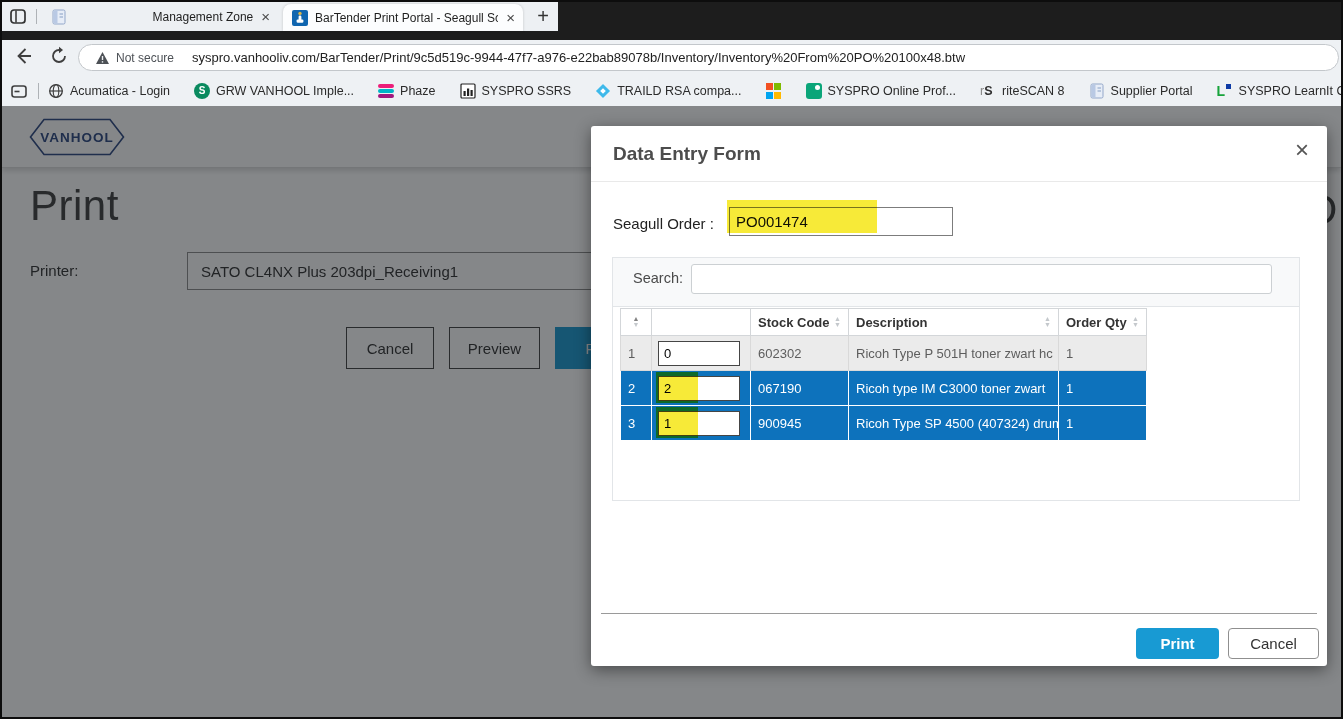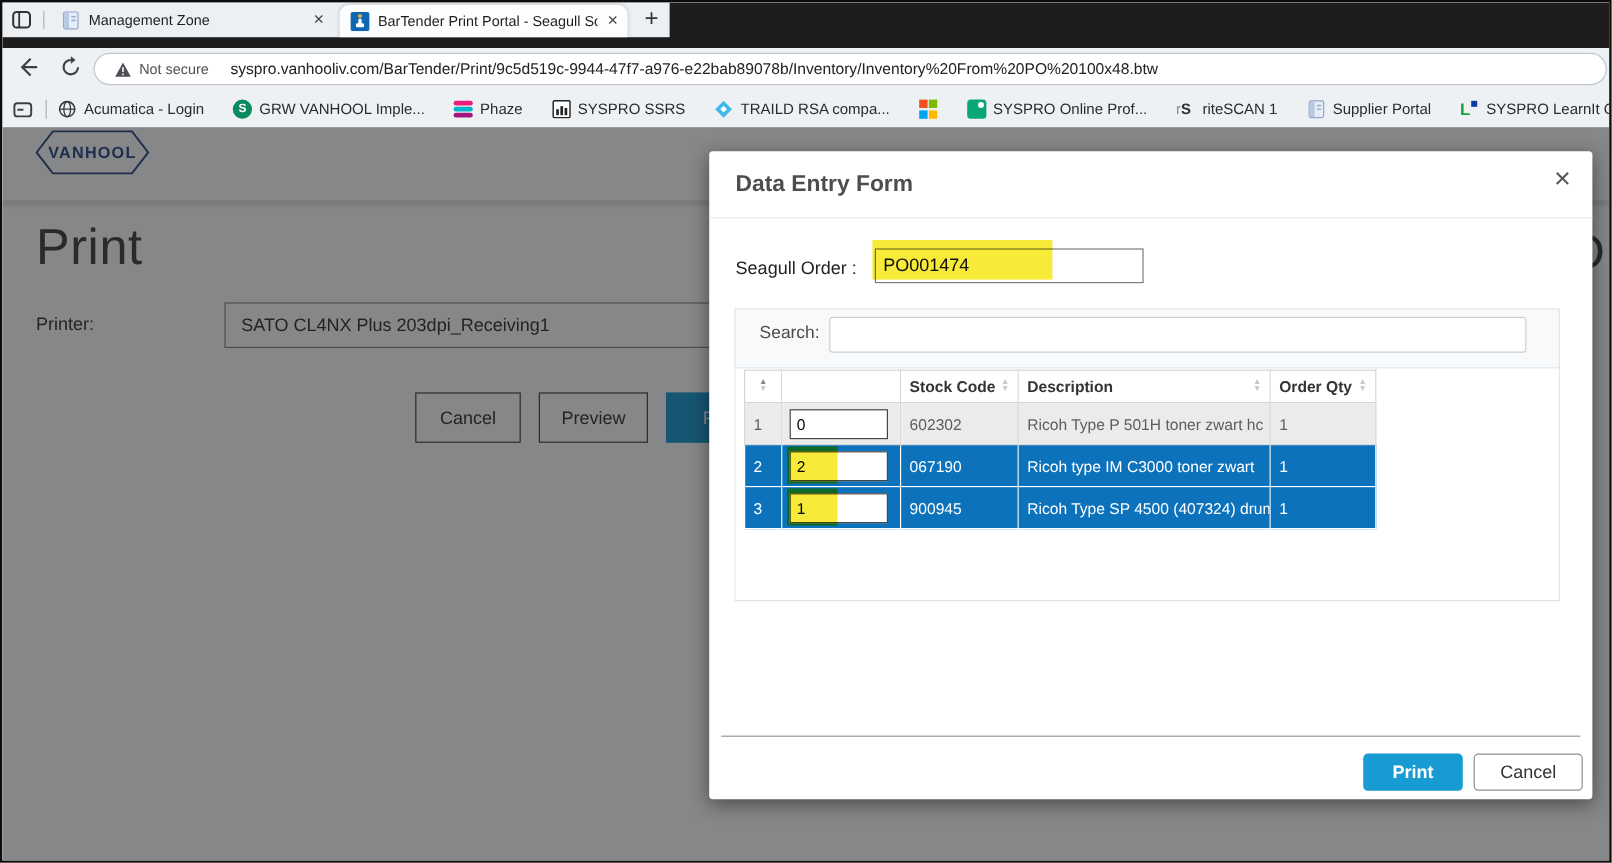--- a/index.html
+++ b/index.html
@@ -8,21 +8,21 @@
   #frame {
     position:relative; width:1343px; height:719px; margin:0 auto;
     border:2px solid #0d0d0d; background:#fff; overflow:hidden;
   }
   
   .titlebar { position:absolute; left:0; top:0; right:0; height:38px; background:#1d1d1d; }
   .tabzone  { position:absolute; left:0; top:0; width:556px; height:29px; background:#edf0f3; }
   .tab-actions { position:absolute; left:7px; top:5px; width:19px; height:19px; cursor:pointer; }
   .vsep { position:absolute; width:1px; background:#aeb2b6; }
   .tab { position:absolute; top:0; height:29px; display:flex; align-items:center; }
-  .tab-inactive { left:40px; width:236px; }
+  .tab-inactive { left:40px; width:236px;text-align:right; }
   .tab-active { left:281px; top:2px; height:27px; width:240px; background:#fcfdfe; border-radius:8px 8px 0 0; box-shadow:0 0 3px rgba(0,0,0,.18); }
   .tab .fav { margin:0 7px 0 9px; flex:0 0 16px; }
   .tab .t-title { font-size:12px; color:#1f1f1f; white-space:nowrap; overflow:hidden; flex:1 1 auto; }
   .tab .t-close { flex:0 0 auto; margin:0 8px; font-size:15px; line-height:15px; color:#4a4a4a; cursor:pointer; }
   .newtab { position:absolute; left:528px; top:2px; width:26px; height:26px; font-size:20px; color:#333; text-align:center; line-height:25px; cursor:pointer; }
   .toolbar { position:absolute; left:0; top:38px; right:0; height:36px; background:#eef1f4; }
   .nav-btn { position:absolute; top:5px; width:26px; height:26px; text-align:center; cursor:pointer; }
   .omnibox {
     position:absolute; left:76px; top:4px; width:1261px; height:27px;
     background:#fff; border:1px solid #c3c7cb; border-radius:14px;
@@ -45,21 +45,21 @@
   .rsicon .r { color:#8a8a8a; } .rsicon .s { color:#2f2f2f; font-weight:bold; }
   .learn { font-weight:800; font-size:14px; line-height:16px; color:#17a33b; position:relative; }
   .learn i { position:absolute; left:9px; top:1px; width:5px; height:5px; background:#0d3aa5; }
   .diam { position:absolute; left:3px; top:3px; width:10px; height:10px; border:3px solid #3fb9ea; transform:rotate(45deg); background:#fff; }
   .gsq { width:16px; height:16px; border-radius:8px; background:#0a8a5f; color:#fff; font-size:10px; font-weight:bold; text-align:center; line-height:16px; }
   .tealsq { width:16px; height:16px; border-radius:3px; background:#0aa579; position:relative; }
   .tealsq i { position:absolute; right:2px; top:2px; width:5px; height:5px; border-radius:50%; background:#fff; }
   
   .page { position:absolute; left:0; top:104px; right:0; bottom:0; background:#ffffff; overflow:hidden; }
   .page-header { position:absolute; left:0; top:0; right:0; height:62px; background:#fff; border-bottom:1px solid #dcdcdc; box-shadow:0 3px 5px rgba(0,0,0,.14); }
-  .logo { position:absolute; left:27px; top:2px; width:96px; height:48px; }
+  .logo { position:absolute; left:27px; top:12px; width:96px; height:48px; }
   .logo svg { display:block; }
   .h-print { position:absolute; left:28px; top:76px; font-size:42px; font-weight:300; color:#3d3d3d; letter-spacing:.5px; }
   .h-partial { position:absolute; left:1305px; top:80px; font-size:42px; font-weight:300; color:#3d3d3d; }
   .printer-label { position:absolute; left:28px; top:156px; font-size:15px; color:#2f2f2f; }
   .printer-select {
     position:absolute; left:185px; top:146px; width:470px; height:38px;
     background:#fff; border:1px solid #8b8b8b; font-size:15px; color:#2f2f2f;
     display:flex; align-items:center; padding-left:13px; cursor:pointer;
   }
   .pg-btn {
@@ -254,21 +254,21 @@
 
       <div class="bm">
         <span class="tealsq">
             <i></i>
           </span>
         <span>SYSPRO Online Prof...</span>
       </div>
 
       <div class="bm">
         <span class="ic16 rsicon"><span class="r">r</span><span class="s">S</span></span>
-        <span>riteSCAN 1</span>
+        <span>riteSCAN 8</span>
       </div>
 
       <div class="bm">
         <svg class="ic16" width="16" height="16" viewBox="0 0 16 16">
           <rect x="2" y="1" width="12" height="14" rx="1.5" fill="#e7edf7" stroke="#93a7c9"></rect>
           <rect x="2.5" y="1.5" width="4" height="13" fill="#b9c9e4"></rect>
           <line x1="8.5" y1="5" x2="12" y2="5" stroke="#9db0cf" stroke-width="1.3"></line>
           <line x1="8.5" y1="8" x2="12" y2="8" stroke="#9db0cf" stroke-width="1.3"></line>
         </svg>
         <span>Supplier Portal</span>

